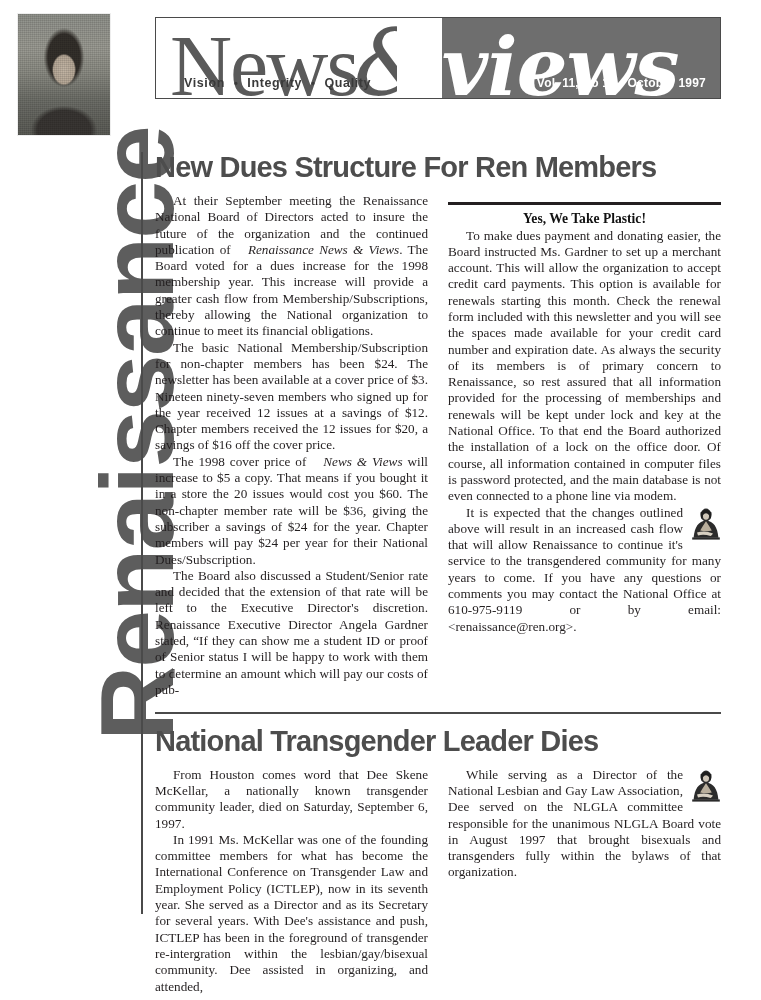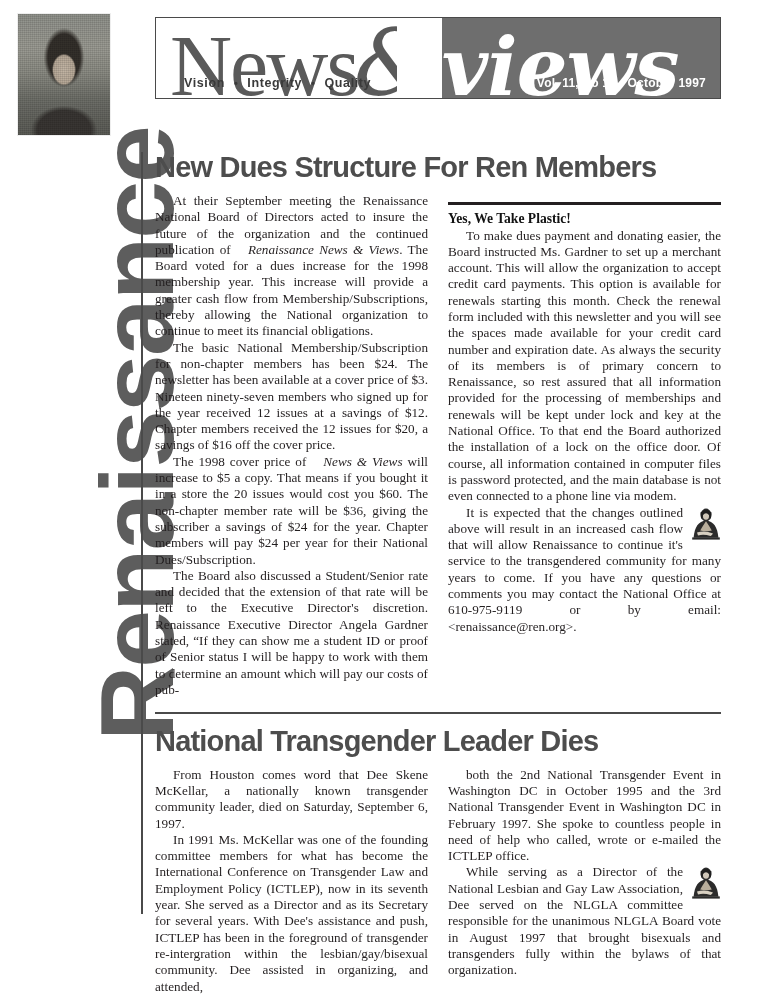--- a/index.html
+++ b/index.html
@@ -187,20 +187,21 @@
     background: #231f20;
     margin: 9px 0 6px 0;
   }
   .subhead {
     font-family: "Liberation Serif", serif;
     font-weight: 700;
     font-size: 13.6px;
     line-height: 16px;
     margin: 0 0 1px 0;
     color: #121212;
+    text-align: center;
   }
 
   .article-divider {
     height: 1.5px;
     background: #4a4a4a;
     margin: 14px 0 8px 0;
   }
 
   
   .endmark {
@@ -282,21 +283,20 @@
     <h1 class="headline">National Transgender Leader Dies</h1>
 
     <div class="cols">
 
       <div class="col">
         <p>From Houston comes word that Dee Skene McKellar, a nationally known transgender community leader, died on Saturday, September 6, 1997.</p>
         <p>In 1991 Ms. McKellar was one of the founding committee members for what has become the International Conference on Transgender Law and Employment Policy (ICTLEP), now in its seventh year. She served as a Director and as its Secretary for several years. With Dee's assistance and push, ICTLEP has been in the foreground of transgender re-intergration within the lesbian/gay/bisexual community. Dee assisted in organizing, and attended,</p>
       </div>
 
       <div class="col">
-        <p>both the 2nd National Transgender Event in Washington DC in October 1995 and the 3rd National Transgender Event in Washington DC in February 1997. She spoke to countless people in need of help who called, wrote or e-mailed the ICTLEP office.</p>
         <div class="clearfix">
           <div class="endmark">
             <svg width="30" height="34" viewBox="0 0 30 34" aria-hidden="true">
               <ellipse cx="15" cy="9" rx="5.2" ry="6.4" fill="#2b2b2b"></ellipse>
               <ellipse cx="15" cy="9.4" rx="3.1" ry="4.4" fill="#cfc6b8"></ellipse>
               <path d="M9.6 6.2 Q15 1.2 20.4 6.2 Q20.9 11 19.3 13.4 Q18.6 7.6 15 7.2 Q11.4 7.6 10.7 13.4 Q9.1 11 9.6 6.2 Z" fill="#1f1f1f"></path>
               <path d="M15 14.6 C7.4 15.4 3.6 21 2.6 31.8 L27.4 31.8 C26.4 21 22.6 15.4 15 14.6 Z" fill="#2b2b2b"></path>
               <path d="M15 15.2 C12.6 18.8 11 21.2 9.2 24.6 C12 25.6 18 25.6 20.8 24.6 C19 21.2 17.4 18.8 15 15.2 Z" fill="#b9ae9c"></path>
               <path d="M6 26.6 Q13 23.8 22 27.4 Q21 29.2 19.6 30 Q13 28 7 29.4 Z" fill="#d8d0c2"></path>
               <rect x="1.2" y="31.4" width="27.6" height="2.2" fill="#2b2b2b"></rect>

